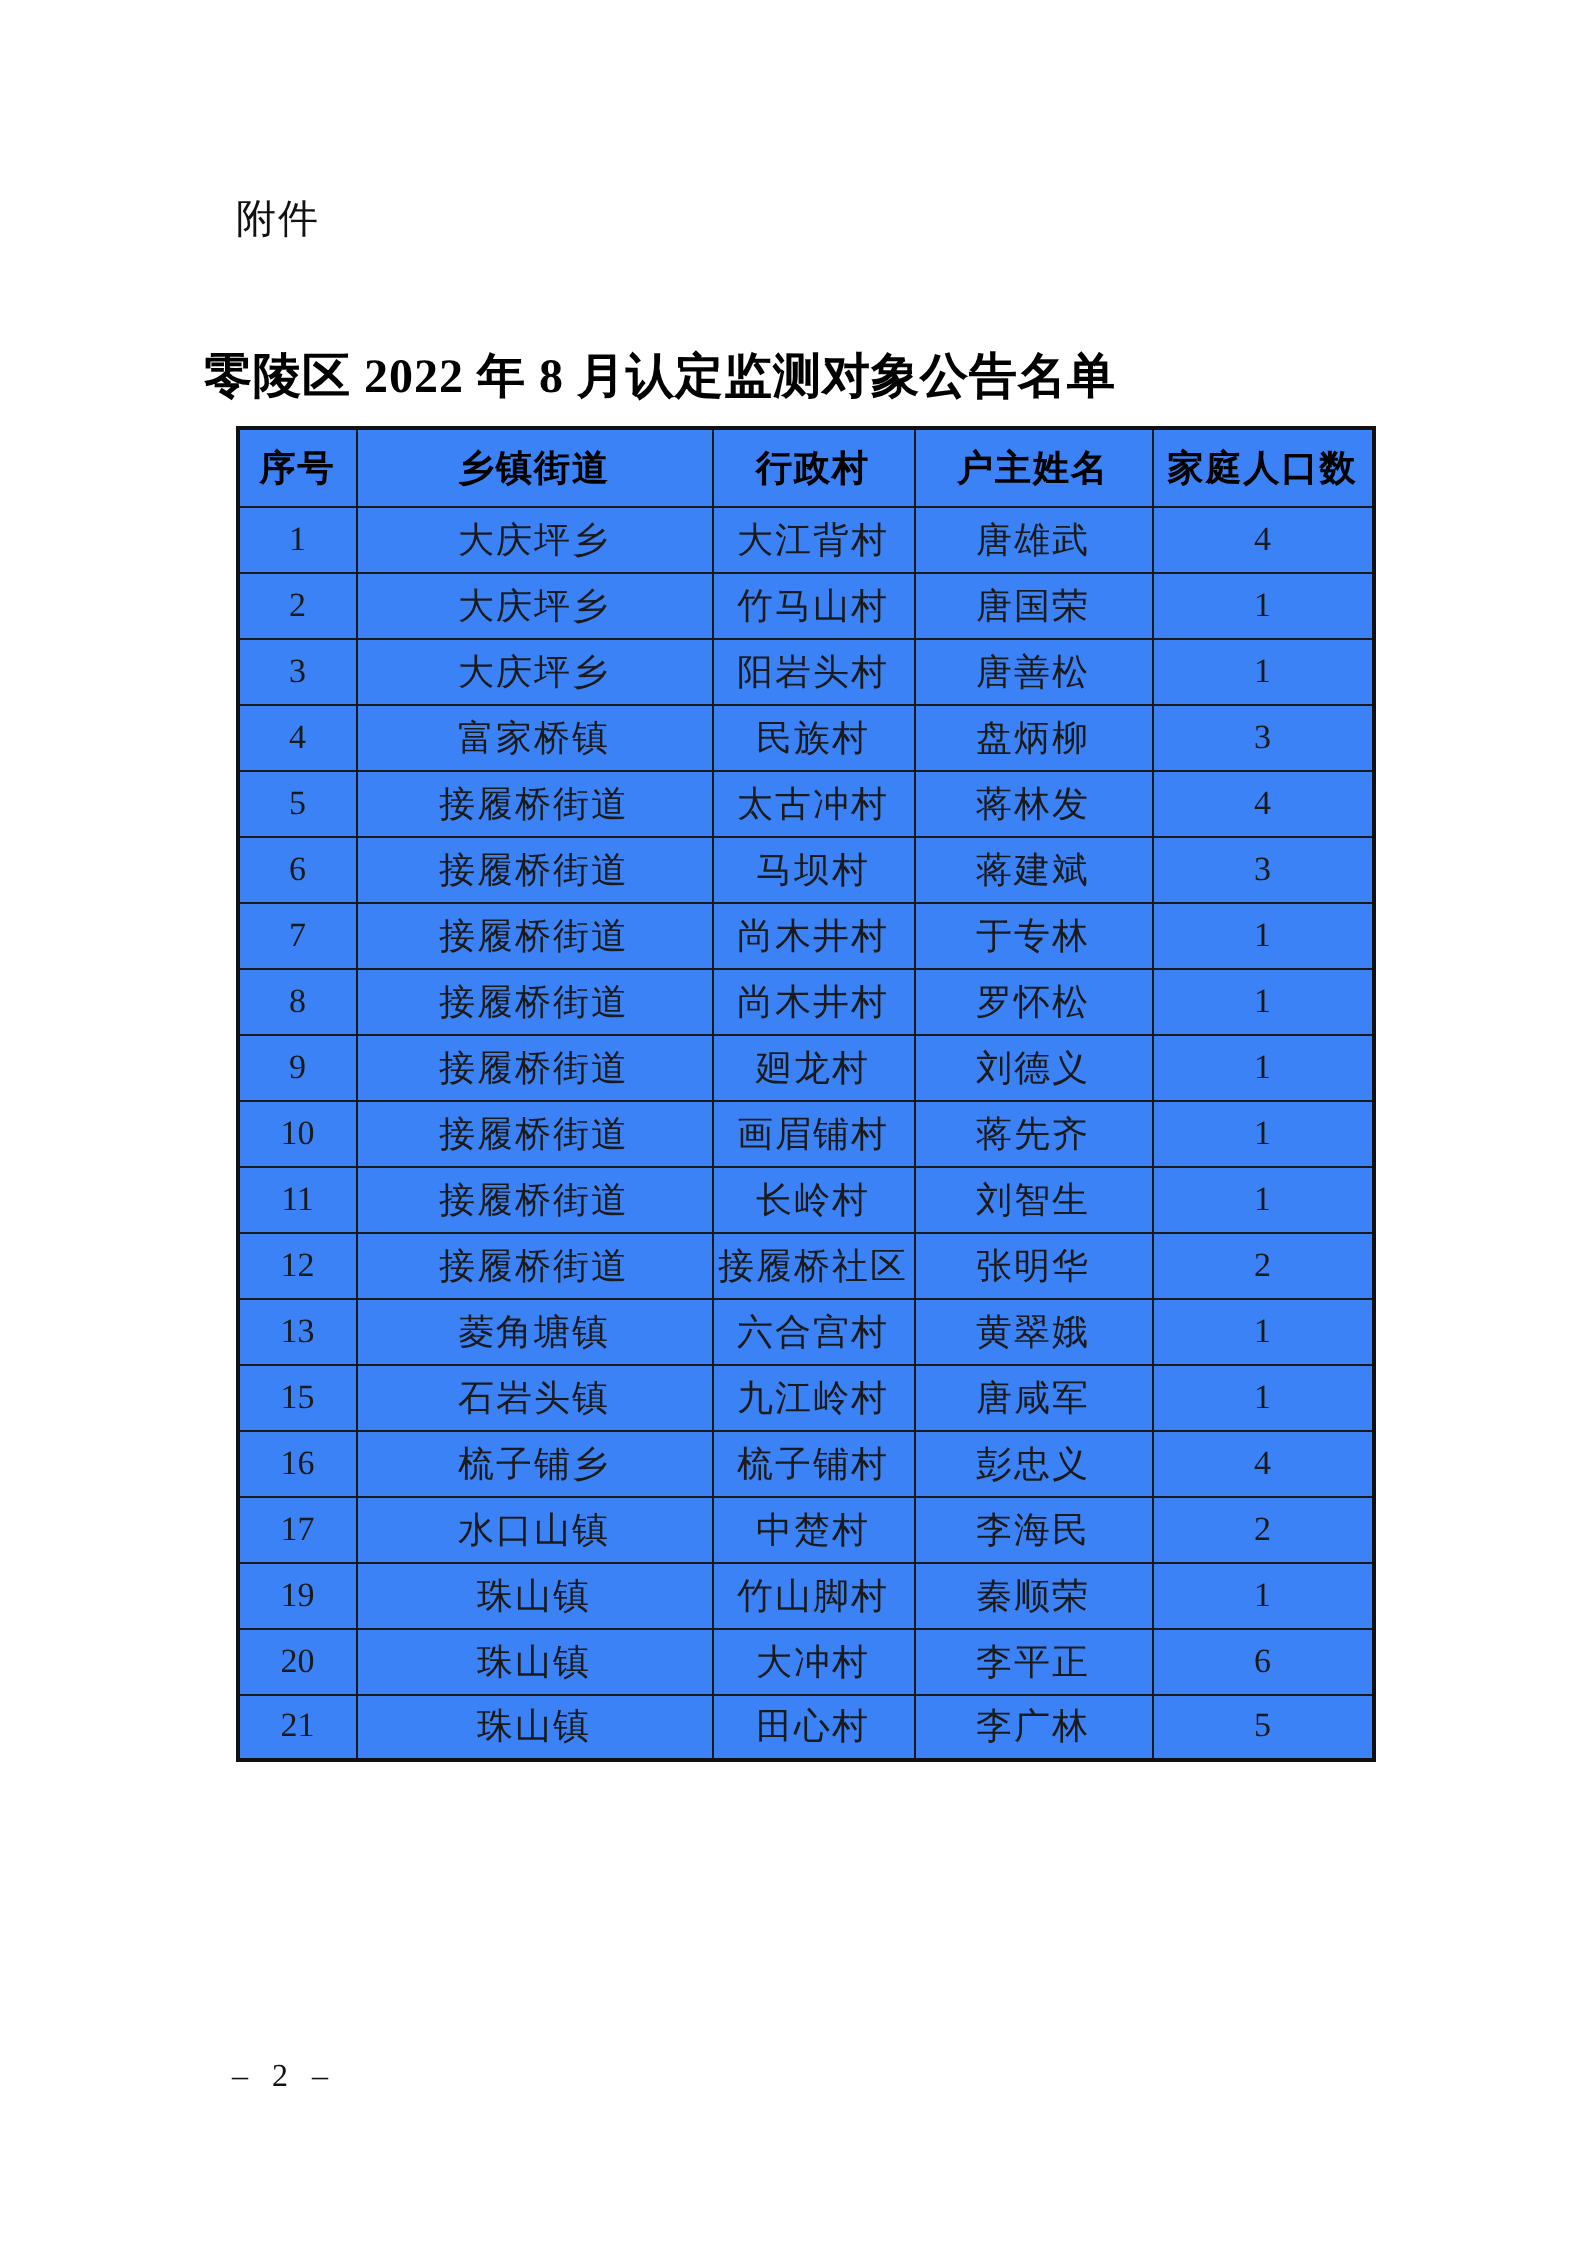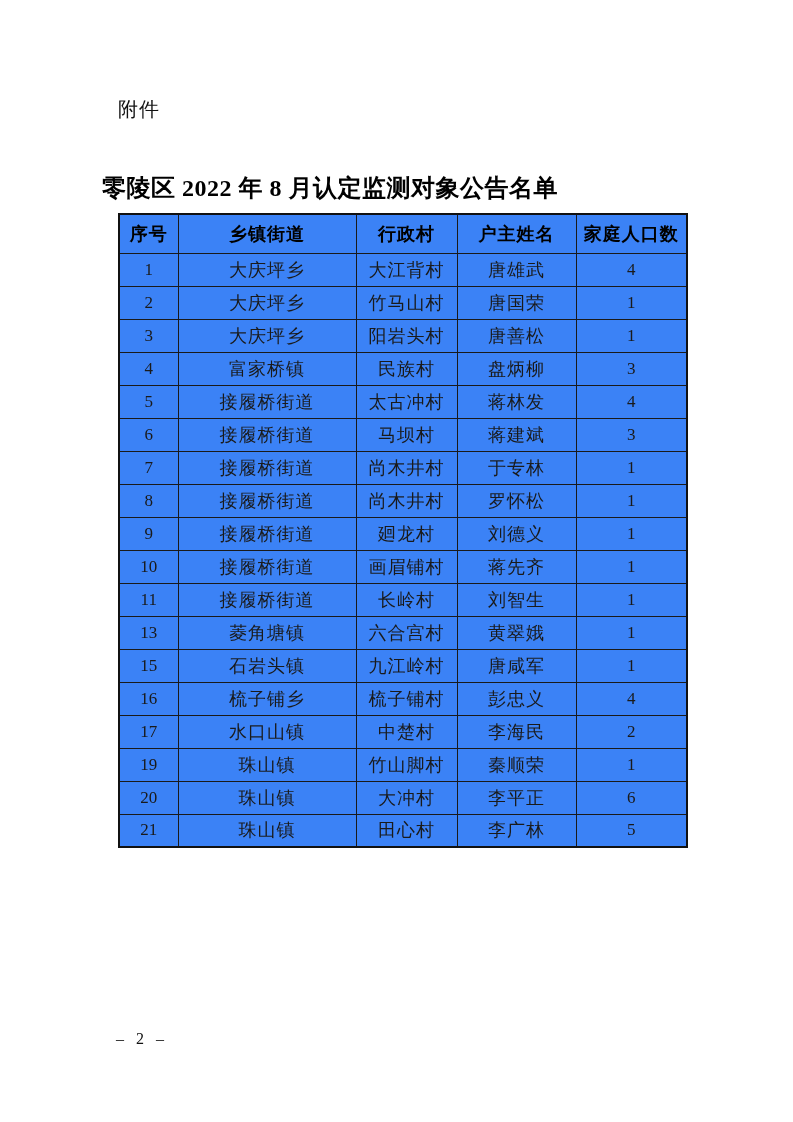--- a/index.html
+++ b/index.html
@@ -184,20 +184,27 @@
           <td class="num">1</td>
         </tr>
         <tr>
           <td class="num">11</td>
           <td>接履桥街道</td>
           <td>长岭村</td>
           <td>刘智生</td>
           <td class="num">1</td>
         </tr>
         <tr>
+          <td class="num">12</td>
+          <td>接履桥街道</td>
+          <td>接履桥社区</td>
+          <td>张明华</td>
+          <td class="num">2</td>
+        </tr>
+        <tr>
           <td class="num">13</td>
           <td>菱角塘镇</td>
           <td>六合宫村</td>
           <td>黄翠娥</td>
           <td class="num">1</td>
         </tr>
         <tr>
           <td class="num">15</td>
           <td>石岩头镇</td>
           <td>九江岭村</td>

